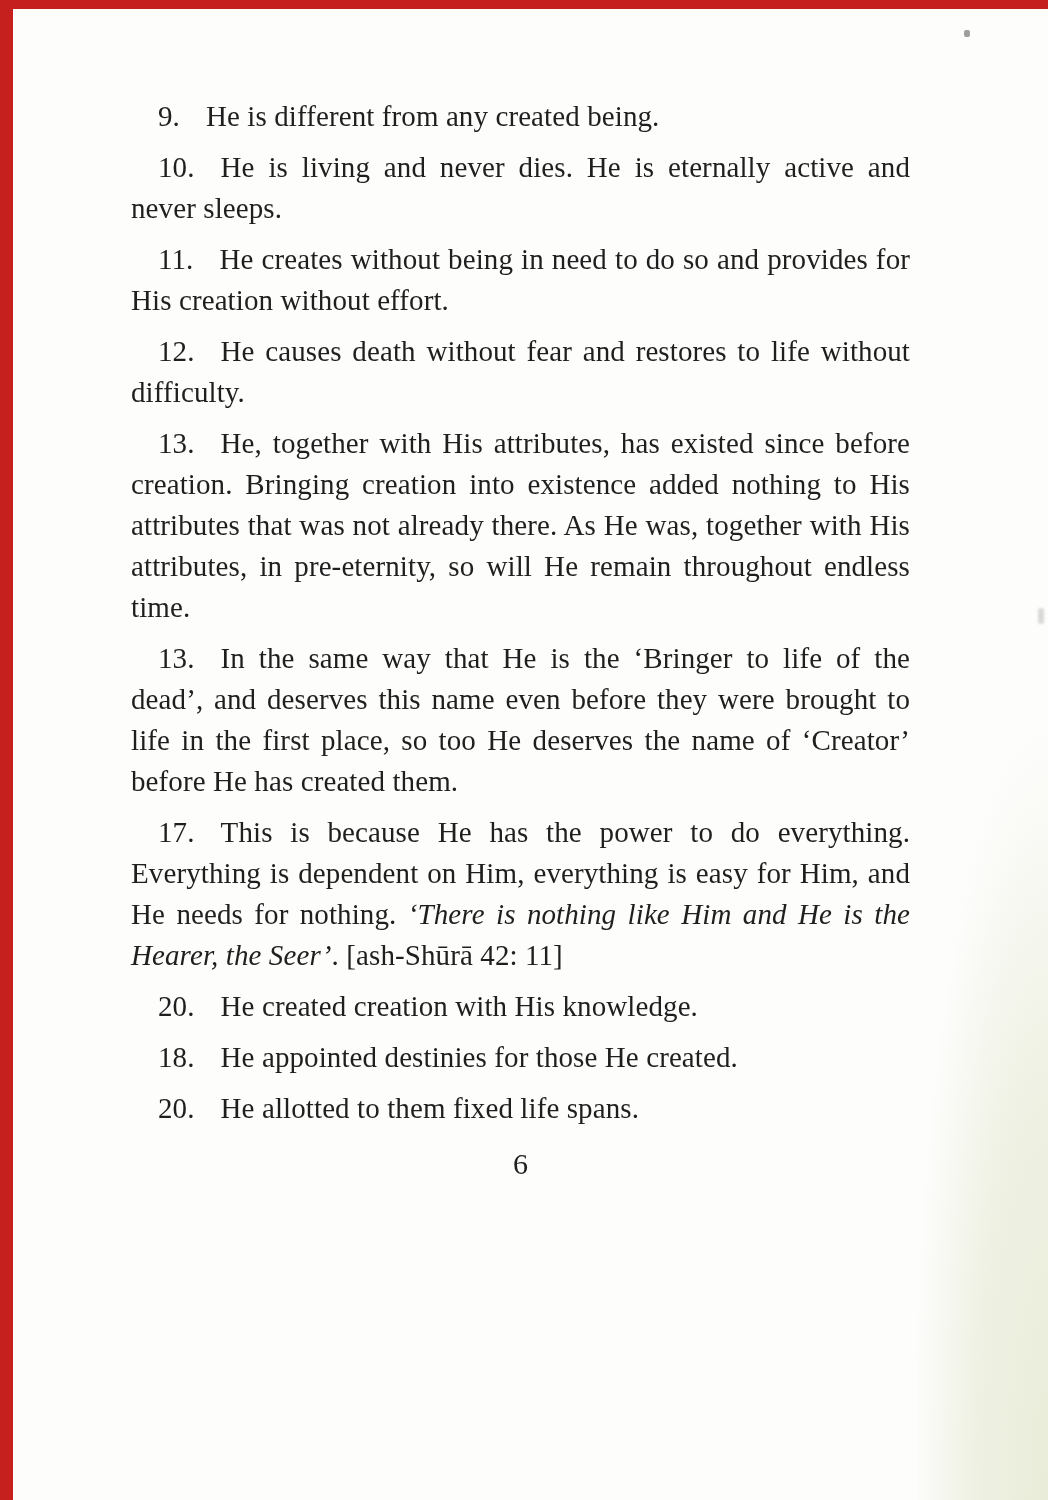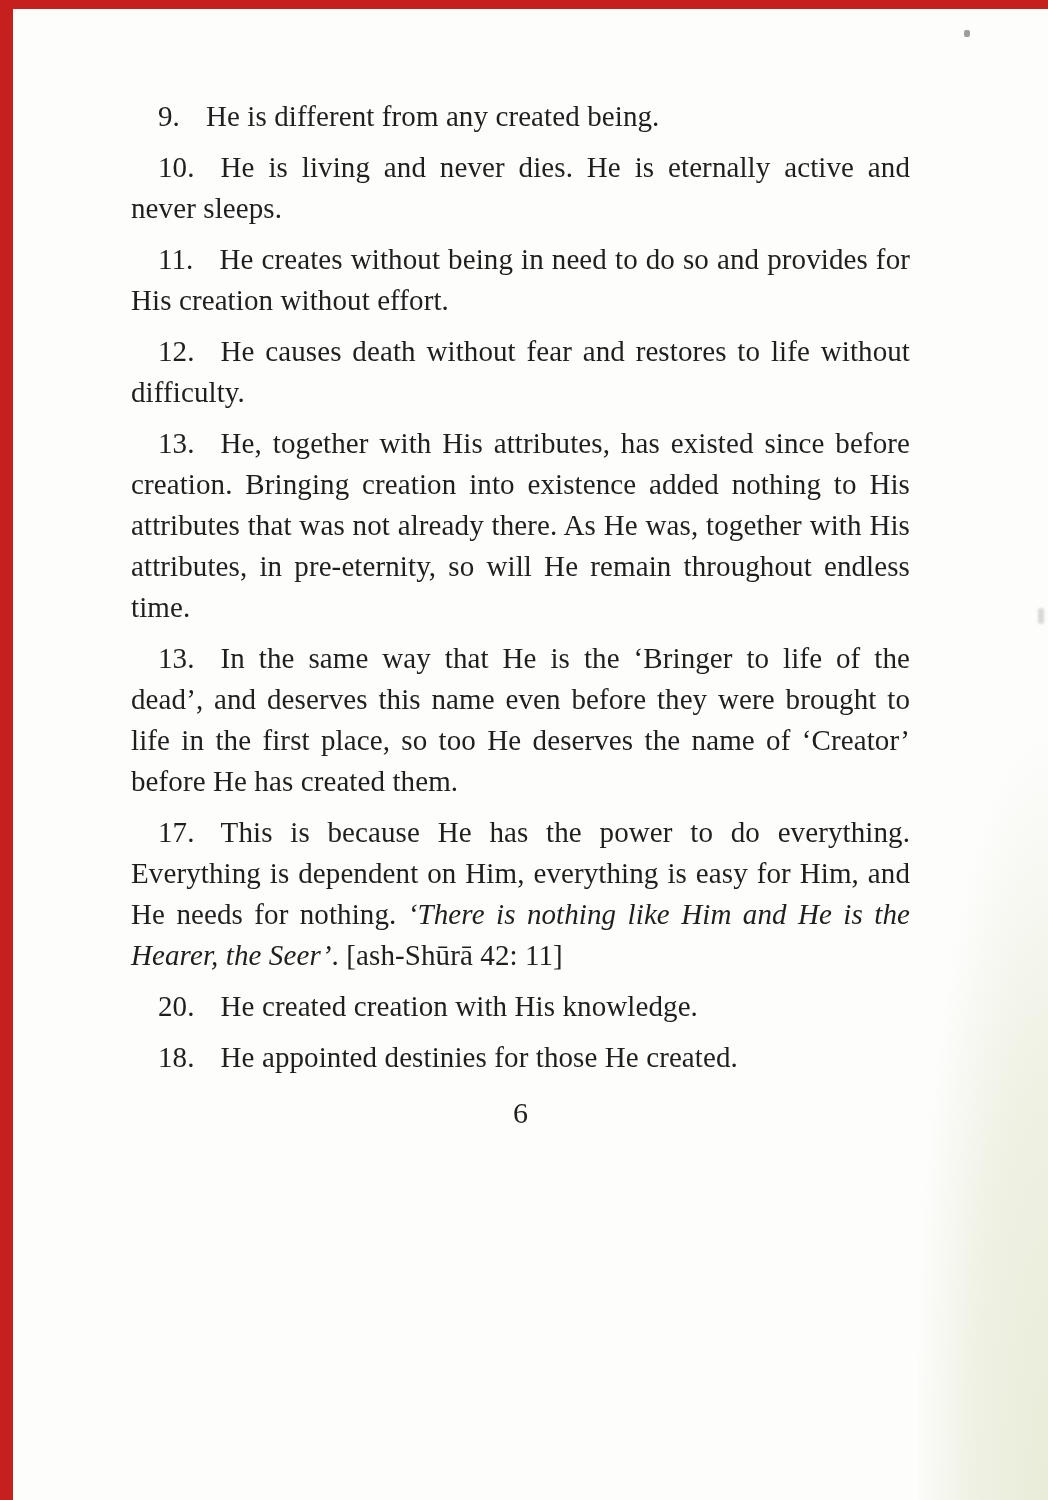--- a/index.html
+++ b/index.html
@@ -69,16 +69,17 @@
     <div>
         <p class="para"><span class="num">9.</span><span><span>He is different from any created being.</span></span></p>
         <p class="para"><span class="num">10.</span><span><span>He is living and never dies. He is eternally active and never sleeps.</span></span></p>
         <p class="para"><span class="num">11.</span><span><span>He creates without being in need to do so and provides for His creation without effort.</span></span></p>
         <p class="para"><span class="num">12.</span><span><span>He causes death without fear and restores to life without difficulty.</span></span></p>
         <p class="para"><span class="num">13.</span><span><span>He, together with His attributes, has existed since before creation. Bringing creation into existence added nothing to His attributes that was not already there. As He was, together with His attributes, in pre-eternity, so will He remain throughout endless time.</span></span></p>
         <p class="para"><span class="num">13.</span><span><span>In the same way that He is the ‘Bringer to life of the dead’, and deserves this name even before they were brought to life in the first place, so too He deserves the name of ‘Creator’ before He has created them.</span></span></p>
         <p class="para"><span class="num">17.</span><span><span>This is because He has the power to do everything. Everything is dependent on Him, everything is easy for Him, and He needs for nothing. </span><em>‘There is nothing like Him and He is the Hearer, the Seer’</em><span>. [ash-Shūrā 42: 11]</span></span></p>
         <p class="para"><span class="num">20.</span><span><span>He created creation with His knowledge.</span></span></p>
         <p class="para"><span class="num">18.</span><span><span>He appointed destinies for those He created.</span></span></p>
+        <p class="para"><span class="num">20.</span><span><span>He allotted to them fixed life spans.</span></span></p>
       </div>
     <div class="footer">6</div>
   </div>
 </div>
 
 </body></html>

